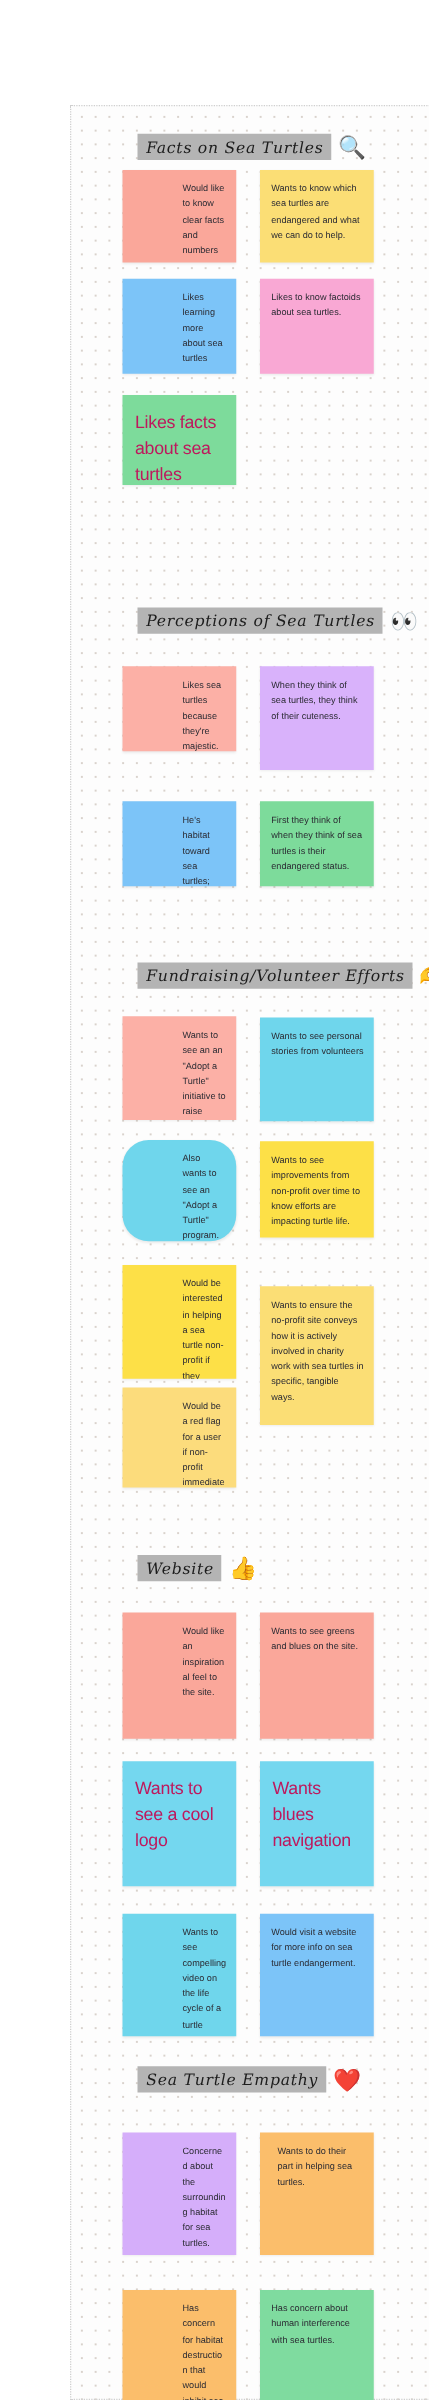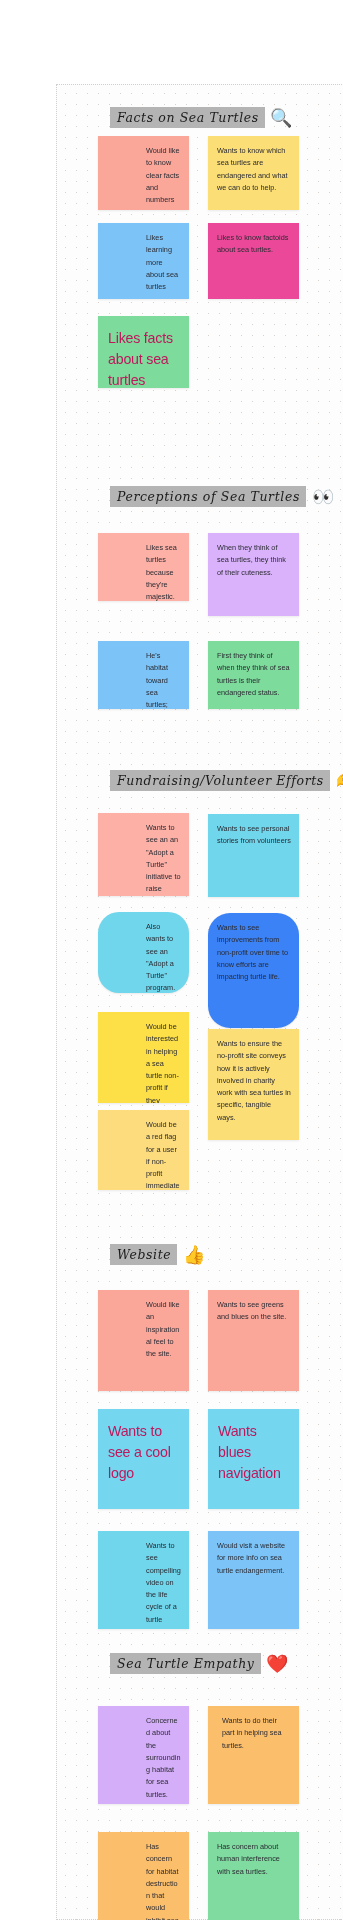--- a/index.html
+++ b/index.html
@@ -92,21 +92,21 @@
   <div class="canvas"></div>
 
   <div class="section">
     <div class="section-header" style="top:47px;">
       <span class="section-title">Facts on Sea Turtles</span>
       <span class="section-emoji">🔍</span>
     </div>
     <div class="card col-l" style="top:76px;height:74px;background:#faa79a;">Would like to know clear facts and numbers on sea turtles.</div>
     <div class="card col-r" style="top:76px;height:74px;background:#fbde75;">Wants to know which sea turtles are endangered and what we can do to help.</div>
     <div class="card col-l" style="top:163px;height:76px;background:#7cc4f8;">Likes learning more about sea turtles</div>
-    <div class="card col-r" style="top:163px;height:76px;background:#ec4899;">Likes to know factoids about sea turtles.</div>
+    <div class="card col-r" style="top:163px;height:76px;background:#f9a8d4;">Likes to know factoids about sea turtles.</div>
     <div class="card big col-l" style="top:256px;height:72px;background:#7ddb9b;">Likes facts about sea turtles</div>
   </div>
 
   <div class="section">
     <div class="section-header" style="top:426px;">
       <span class="section-title">Perceptions of Sea Turtles</span>
       <span class="section-emoji">👀</span>
     </div>
     <div class="card col-l" style="top:473px;height:68px;background:#fcb0a6;">Likes sea turtles because they're majestic.</div>
     <div class="card col-r" style="top:473px;height:83px;background:#d9b2fb;">When they think of sea turtles, they think of their cuteness.</div>
@@ -115,21 +115,21 @@
   </div>
 
   <div class="section">
     <div class="section-header" style="top:710px;">
       <span class="section-title">Fundraising/Volunteer Efforts</span>
       <span class="section-emoji">🫶</span>
     </div>
     <div class="card col-l" style="top:753px;height:83px;background:#fcb0a6;">Wants to see an an "Adopt a Turtle" initiative to raise funds for the non-profit.</div>
     <div class="card col-r" style="top:754px;height:83px;background:#6fd6ec;">Wants to see personal stories from volunteers</div>
     <div class="card col-l" style="top:852px;height:81px;background:#6fd6ec;border-radius:21px;">Also wants to see an "Adopt a Turtle" program.</div>
-    <div class="card col-r" style="top:853px;height:115px;background:#3b82f6;border-radius:22px;">Wants to see improvements from non-profit over time to know efforts are impacting turtle life.</div>
+    <div class="card col-r" style="top:853px;height:77px;background:#fde047;">Wants to see improvements from non-profit over time to know efforts are impacting turtle life.</div>
     <div class="card col-l" style="top:952px;height:91px;background:#fde047;">Would be interested in helping a sea turtle non-profit if they could.</div>
     <div class="card col-r" style="top:969px;height:111px;background:#fbde75;">Wants to ensure the no-profit site conveys how it is actively involved in charity work with sea turtles in specific, tangible ways.</div>
     <div class="card col-l" style="top:1050px;height:80px;background:#fcdc7c;">Would be a red flag for a user if non-profit immediately asked for money.</div>
   </div>
 
   <div class="section">
     <div class="section-header" style="top:1184px;">
       <span class="section-title">Website</span>
       <span class="section-emoji">👍</span>
     </div>

